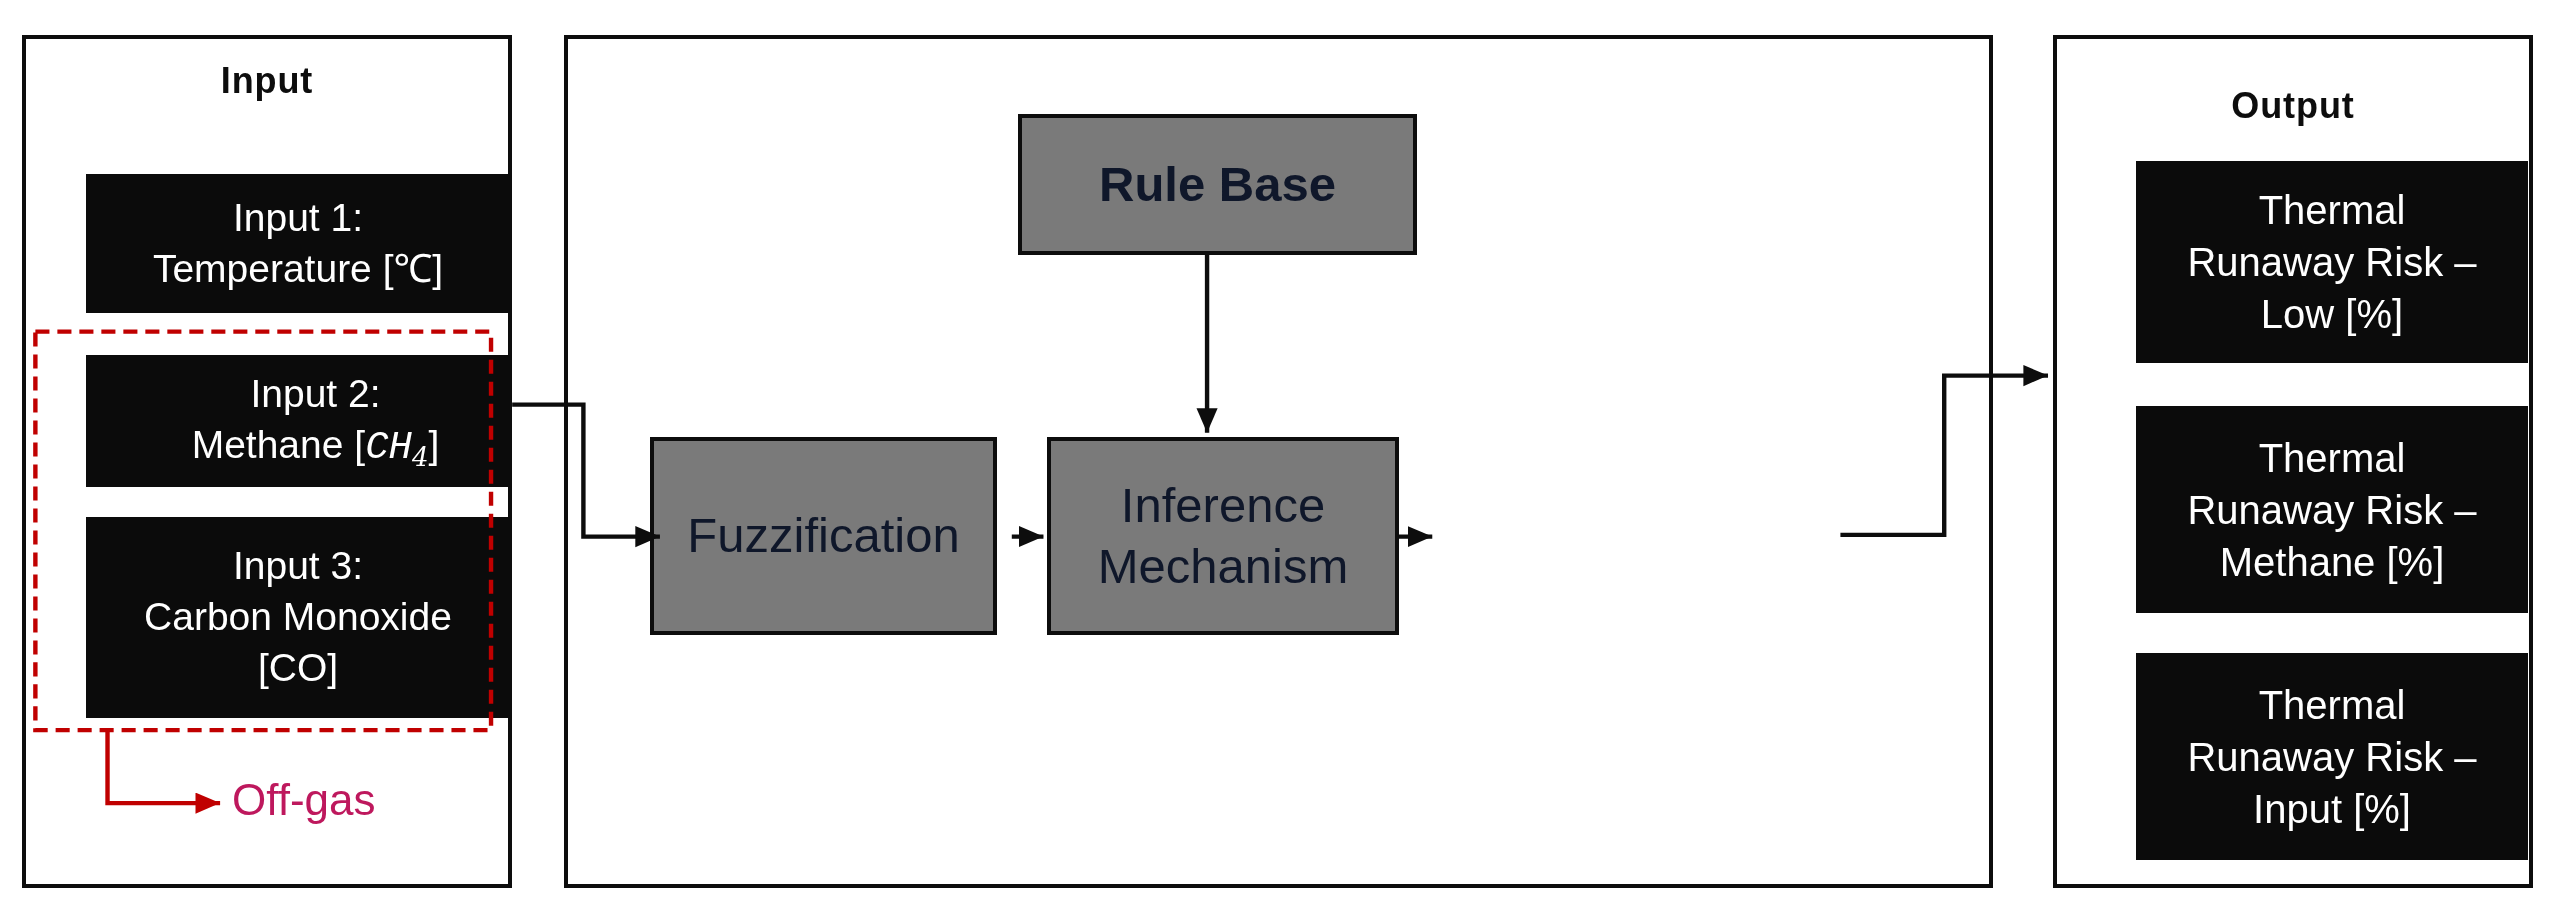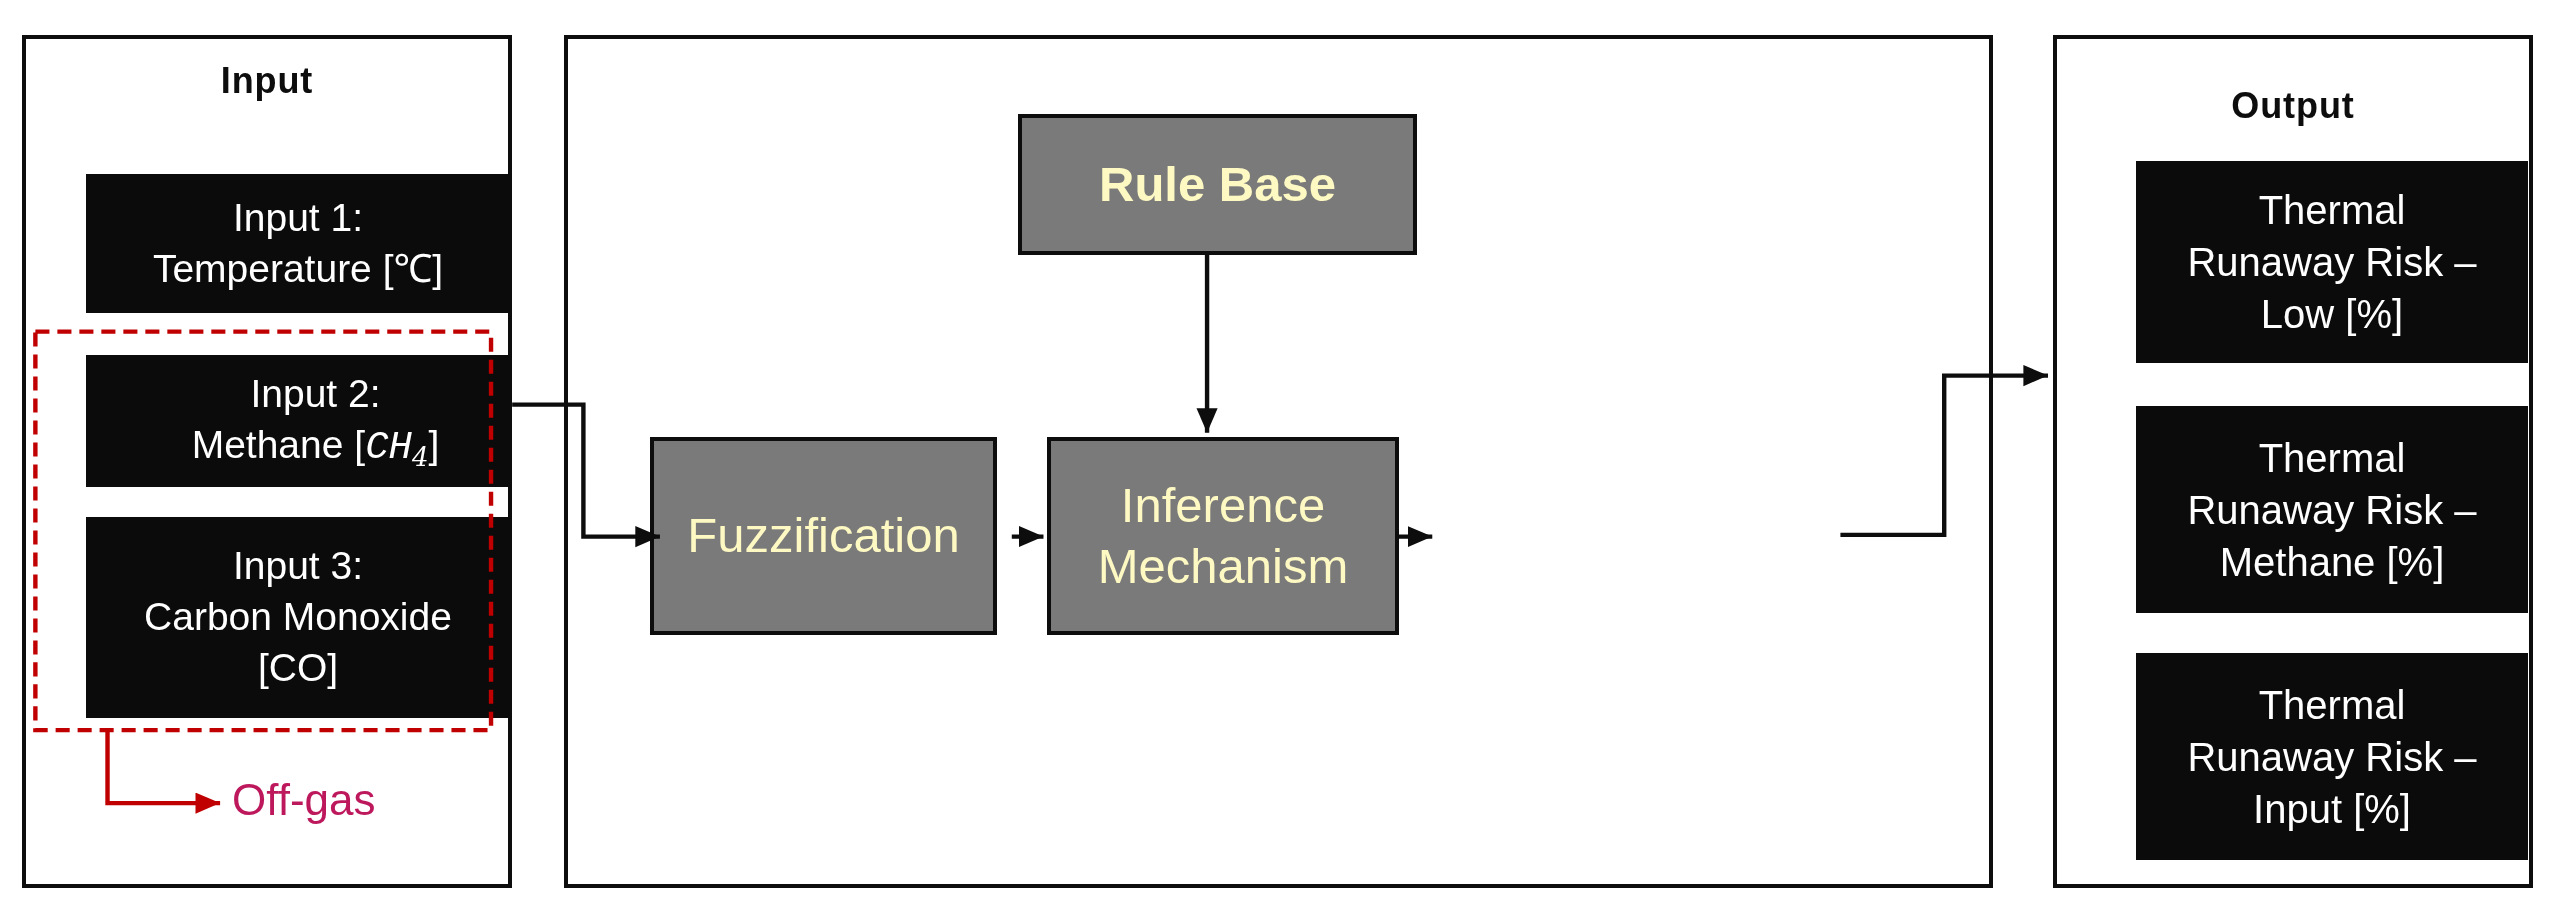--- a/index.html
+++ b/index.html
@@ -37,21 +37,21 @@
     font-size:39px;
     line-height:1.3;
     box-sizing:border-box;
     margin-left:33px;
   }
   .graybox{
     position:absolute;
     background:#7a7a7a;
     border:4.4px solid #0d0d0d;
     box-sizing:border-box;
-    color:#fef9c3;
+    color:#0f172a;
     display:flex;
     flex-direction:column;
     align-items:center;
     justify-content:center;
     text-align:right;
     font-size:49px;
     line-height:1.25;
   }
   .graybox.bold{font-weight:bold;}
   .formula-line{display:flex;align-items:baseline;justify-content:center;}

